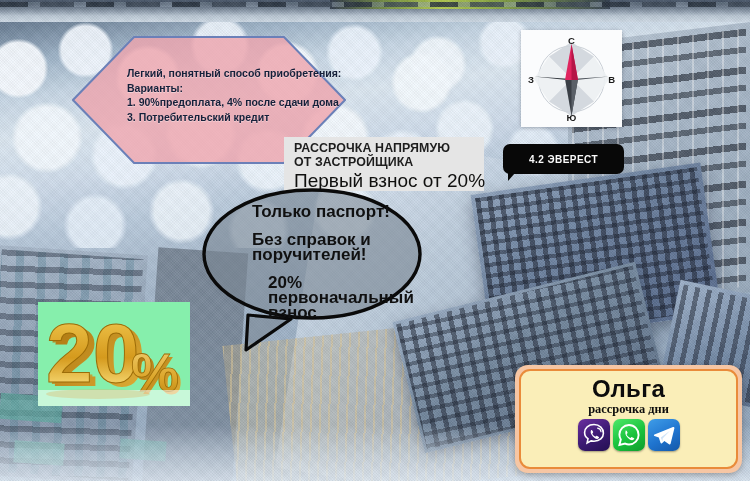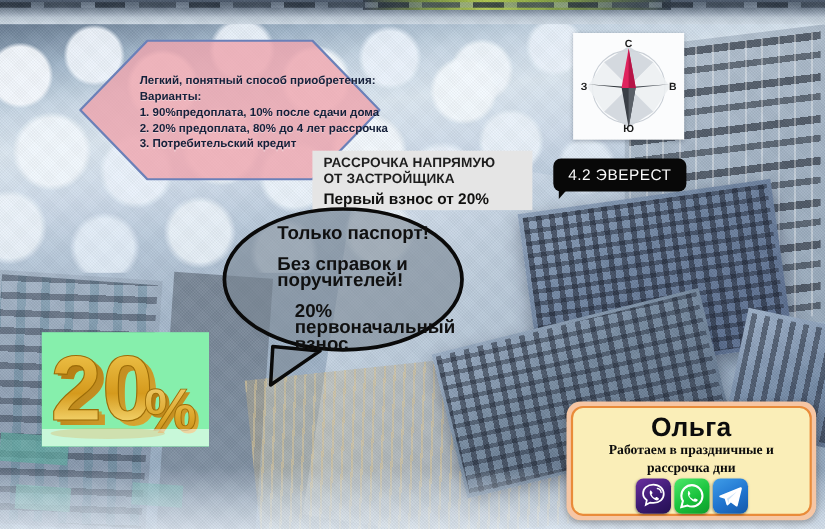--- a/index.html
+++ b/index.html
@@ -191,42 +191,42 @@
   .tan {
     position:absolute; left:284px; top:137px; width:200px; height:54px;
     background:#e5e5e5;
     padding:4px 0 0 10px;
   }
   .tan-l1, .tan-l2 {
     color:#1d1d1d; font-size:12.4px; font-weight:bold; line-height:14px;
     letter-spacing:.1px; white-space:nowrap;
   }
   .tan-l3 {
-    color:#10100f; font-size:14px; font-weight:bold; line-height:19px;
+    color:#10100f; font-size:19px; font-weight:normal; line-height:19px;
     margin-top:2px; white-space:nowrap;
   }
 
   
   .bubble { position:absolute; left:196px; top:186px; width:232px; height:166px; }
   .bubble svg { position:absolute; inset:0; width:100%; height:100%; }
   .bubble-text {
     position:absolute; left:56px; top:18px; width:170px;
     color:#101010; font-size:17px; font-weight:bold; line-height:15px;
   }
   .bubble-text p { margin-bottom:13px; }
   .bubble-text p:last-child { margin-bottom:0;margin-left:16px; }
 
   
   .pill {
     position:absolute; left:503px; top:144px; width:121px; height:30px;
     background:#080808; border-radius:7px;
     display:flex; align-items:center; justify-content:center;
   }
   .pill span {
-    color:#fafafa; font-size:14px; font-weight:normal; letter-spacing:.45px;
+    color:#fafafa; font-size:10px; font-weight:bold; letter-spacing:.45px;
   }
   .pill:after {
     content:""; position:absolute; left:5px; bottom:-7px;
     width:0; height:0;
     border-left:7px solid #080808;
     border-bottom:8px solid transparent;
   }
 
   
   .compass {
@@ -309,22 +309,21 @@
     <div class="bg-grain"></div>
   </div>
 
   <div class="hex">
     <svg viewBox="0 0 274 128" preserveAspectRatio="none">
       <polygon points="62,1 212,1 273,64 212,127 62,127 1,64" fill="#eda4ac" fill-opacity="0.8" stroke="#6b80b8" stroke-width="2"></polygon>
     </svg>
     <div class="hex-text">
       <div>Легкий, понятный способ приобретения:</div>
       <div>Варианты:</div>
-      <div>1. 90%предоплата, 10% после сдачи дома</div>
-      <div>2. 20% предоплата, 80% до 4 лет рассрочка</div>
+      <div>1. 90%предоплата, 4% после сдачи дома</div>
       <div>3. Потребительский кредит</div>
     </div>
   </div>
 
   <div class="tan">
     <div class="tan-l1">РАССРОЧКА НАПРЯМУЮ</div>
     <div class="tan-l2">ОТ ЗАСТРОЙЩИКА</div>
     <div class="tan-l3">Первый взнос от 20%</div>
   </div>
 
@@ -406,21 +405,20 @@
       <text x="93" y="89" font-family="Liberation Sans, sans-serif" font-size="54" font-weight="bold" fill="url(#g3)" stroke="#9c6c08" stroke-width=".8">%</text>
 
       <rect x="0" y="88" width="152" height="16" fill="#ffffff" opacity=".55"></rect>
       <ellipse cx="60" cy="92" rx="52" ry="5" fill="#dcb560" opacity=".35"></ellipse>
     </svg>
   </div>
 
   <div class="card">
     <div class="card-inner">
       <div class="card-name">Ольга</div>
-      <div class="card-sub">Работаем в праздничные и</div>
       <div class="card-sub">рассрочка дни</div>
       <div class="card-icons">
 
         <div class="mi mi-viber">
           <svg viewBox="0 0 32 32">
             <path d="M16 5.5c-5.6 0-9.4 3.4-9.4 8 0 2.6 1.3 4.8 3.4 6.2l-.9 4.3 4-2.1c.9.2 1.9.3 2.9.3 5.6 0 9.4-3.4 9.4-8s-3.8-8.7-9.4-8.7z" fill="none" stroke="#ffffff" stroke-width="1.6"></path>
             <path d="M13 11.2c.5-.4 1-.2 1.3.3l.8 1.3c.2.4.1.8-.3 1.1l-.4.3c-.1.6.5 1.6 1.2 2.3.7.7 1.6 1.2 2.2 1.1l.3-.4c.3-.4.7-.5 1.1-.3l1.3.8c.5.3.7.8.3 1.3-1 1.3-2.6 1.2-4.5-.3-1.2-.9-2.2-2-2.8-3.1-1-1.7-1-3.3-.5-4.4z" fill="#ffffff"></path>
             <path d="M19.6 9.1c2 .3 3.2 1.6 3.4 3.6" fill="none" stroke="#ffffff" stroke-width="1.2" stroke-linecap="round"></path>
           </svg>
         </div>

